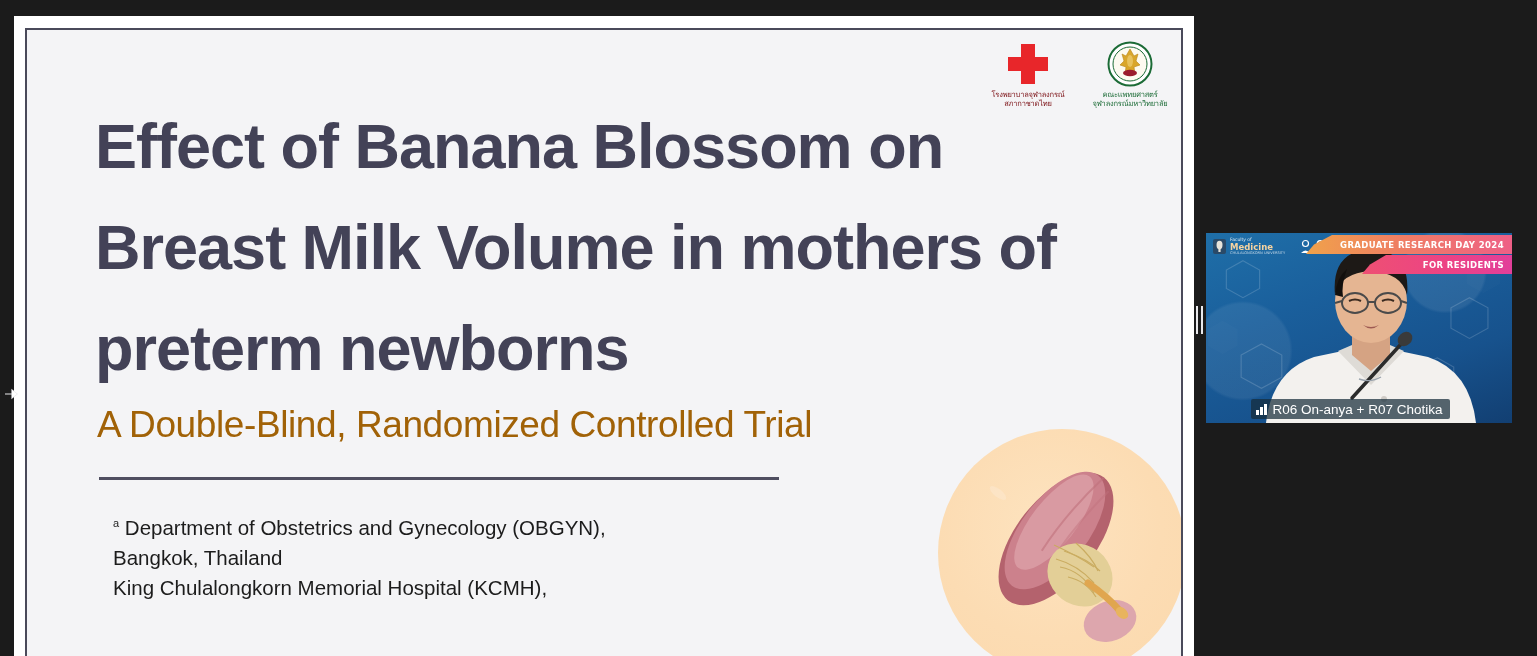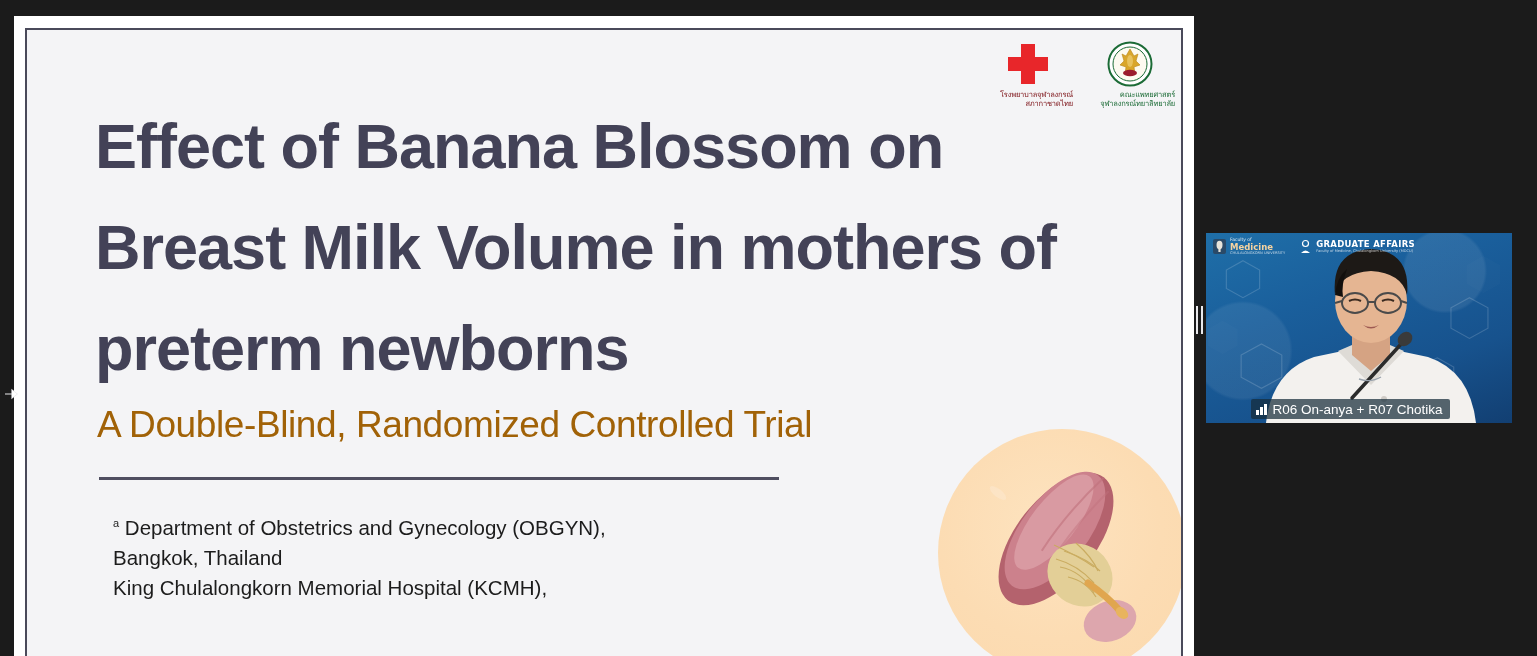--- a/index.html
+++ b/index.html
@@ -24,21 +24,21 @@
     border: 2px solid #4a4a5a;
     border-bottom: none;
     overflow: hidden;
   }
 
   
   .logos {
     position: absolute; right: 6px; top: 8px;
     display: flex; align-items: flex-start; gap: 12px;
   }
-  .logo-block { width: 90px; text-align: right; }
+  .logo-block { width: 90px; text-align: center; }
   .redcross-wrap { height: 52px; display: flex; align-items: center; justify-content: center; }
   .redcross { position: relative; width: 40px; height: 40px; }
   .redcross::before, .redcross::after {
     content: ""; position: absolute; background: #e8262a;
   }
   .redcross::before { left: 13px; top: 0; width: 14px; height: 40px; }
   .redcross::after  { left: 0; top: 13px; width: 40px; height: 14px; }
   .chula-wrap { height: 52px; display: flex; align-items: center; justify-content: center; }
   .logo-cap {
     font-size: 7.5px; line-height: 9px; color: #7a0d12;
@@ -187,21 +187,21 @@
           <div class="chula-wrap">
             <svg width="46" height="46" viewBox="0 0 46 46" aria-hidden="true">
               <circle cx="23" cy="23" r="21.5" fill="#ffffff" stroke="#1b6b36" stroke-width="2"></circle>
               <circle cx="23" cy="23" r="17" fill="#fdfaf0" stroke="#1b6b36" stroke-width="1"></circle>
               <path d="M23 8 L27 15 L31 13 L29 20 L33 24 L27 26 L28 33 L23 30 L18 33 L19 26 L13 24 L17 20 L15 13 L19 15 Z" fill="#d9a62b" stroke="#b8841a" stroke-width="0.6"></path>
               <ellipse cx="23" cy="32" rx="7" ry="3.2" fill="#9c1b2e"></ellipse>
               <ellipse cx="23" cy="20" rx="3" ry="6" fill="#e8c25e"></ellipse>
             </svg>
           </div>
           <div class="logo-cap green">คณะแพทยศาสตร์
-จุฬาลงกรณ์ทยาลิทยาลัย</div>
+จุฬาลงกรณ์มหาวิทยาลัย</div>
         </div>
       </div>
 
       <div class="slide-title">Effect of Banana Blossom on Breast Milk Volume in mothers of preterm newborns</div>
 
       <div class="slide-subtitle">A Double-Blind, Randomized Controlled Trial</div>
 
       <div class="rule"></div>
 
       <div class="authors">
@@ -324,20 +324,24 @@
           <circle cx="6.5" cy="4.5" r="3" fill="none" stroke="#ffffff" stroke-width="1.2"></circle>
           <path d="M2 14 q4.5 -5 9 0 Z" fill="#ffffff"></path>
         </svg>
         <span class="txt">
           <span class="t2">GRADUATE AFFAIRS</span>
           <span class="t3">Faculty of Medicine, Chulalongkorn University (MDCU)</span>
         </span>
       </div>
     </div>
 
+    <div class="banner">
+      <div class="banner-row r1">GRADUATE RESEARCH DAY 2024</div>
+      <div class="banner-row r2">FOR RESIDENTS</div>
+    </div>
 
     <div class="name-label">
       <span class="bars">
         <i></i>
           <i></i>
           <i></i>
       </span>
       <span>R06 On-anya + R07 Chotika</span>
     </div>
   </div>

